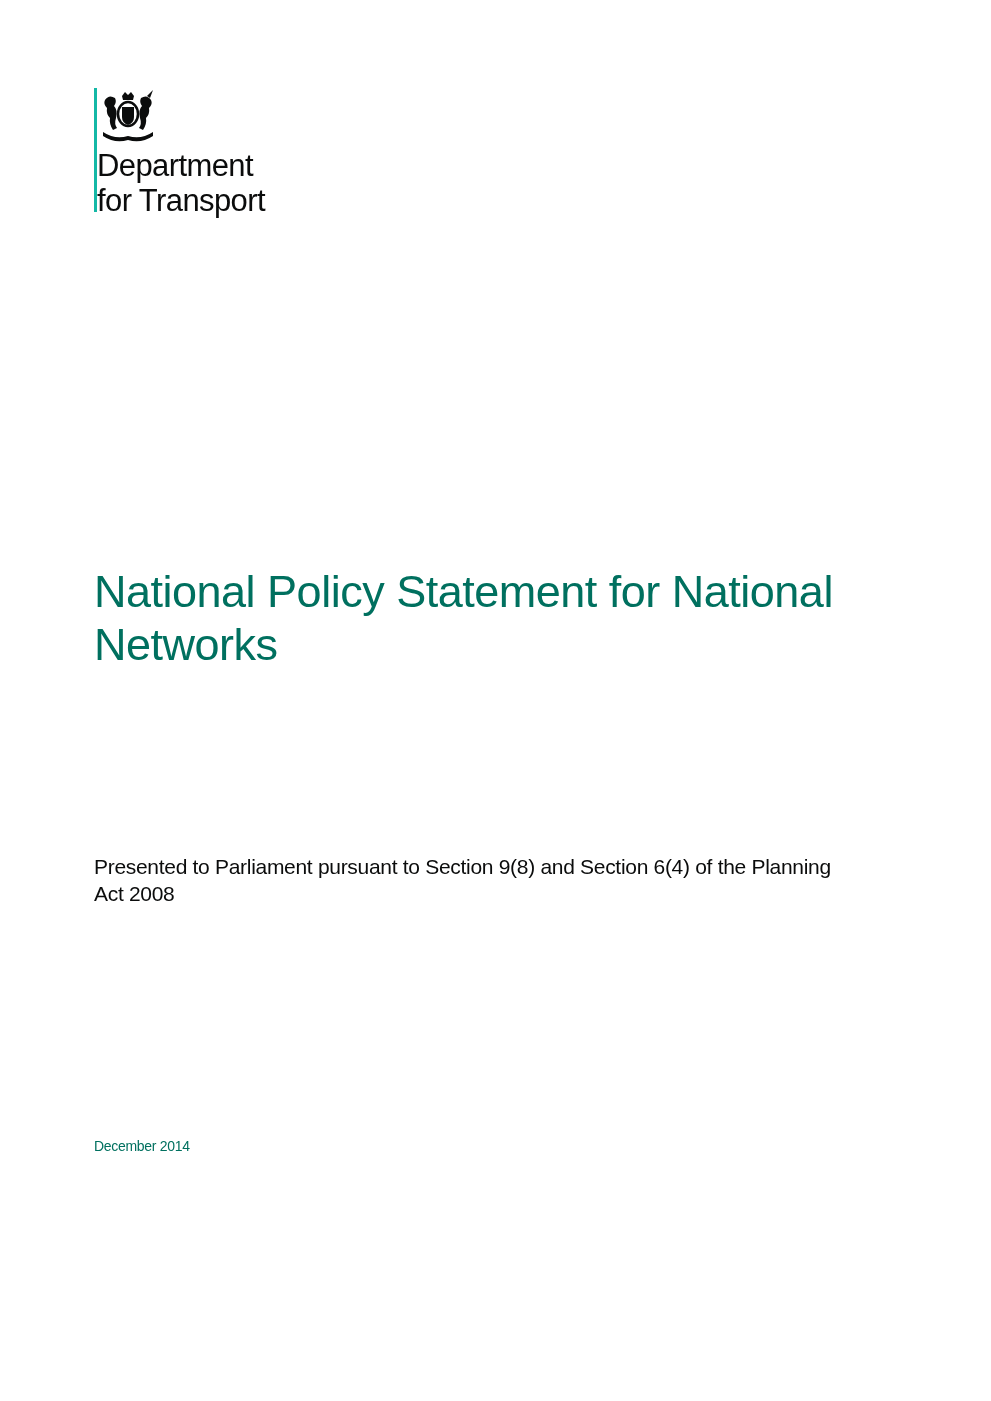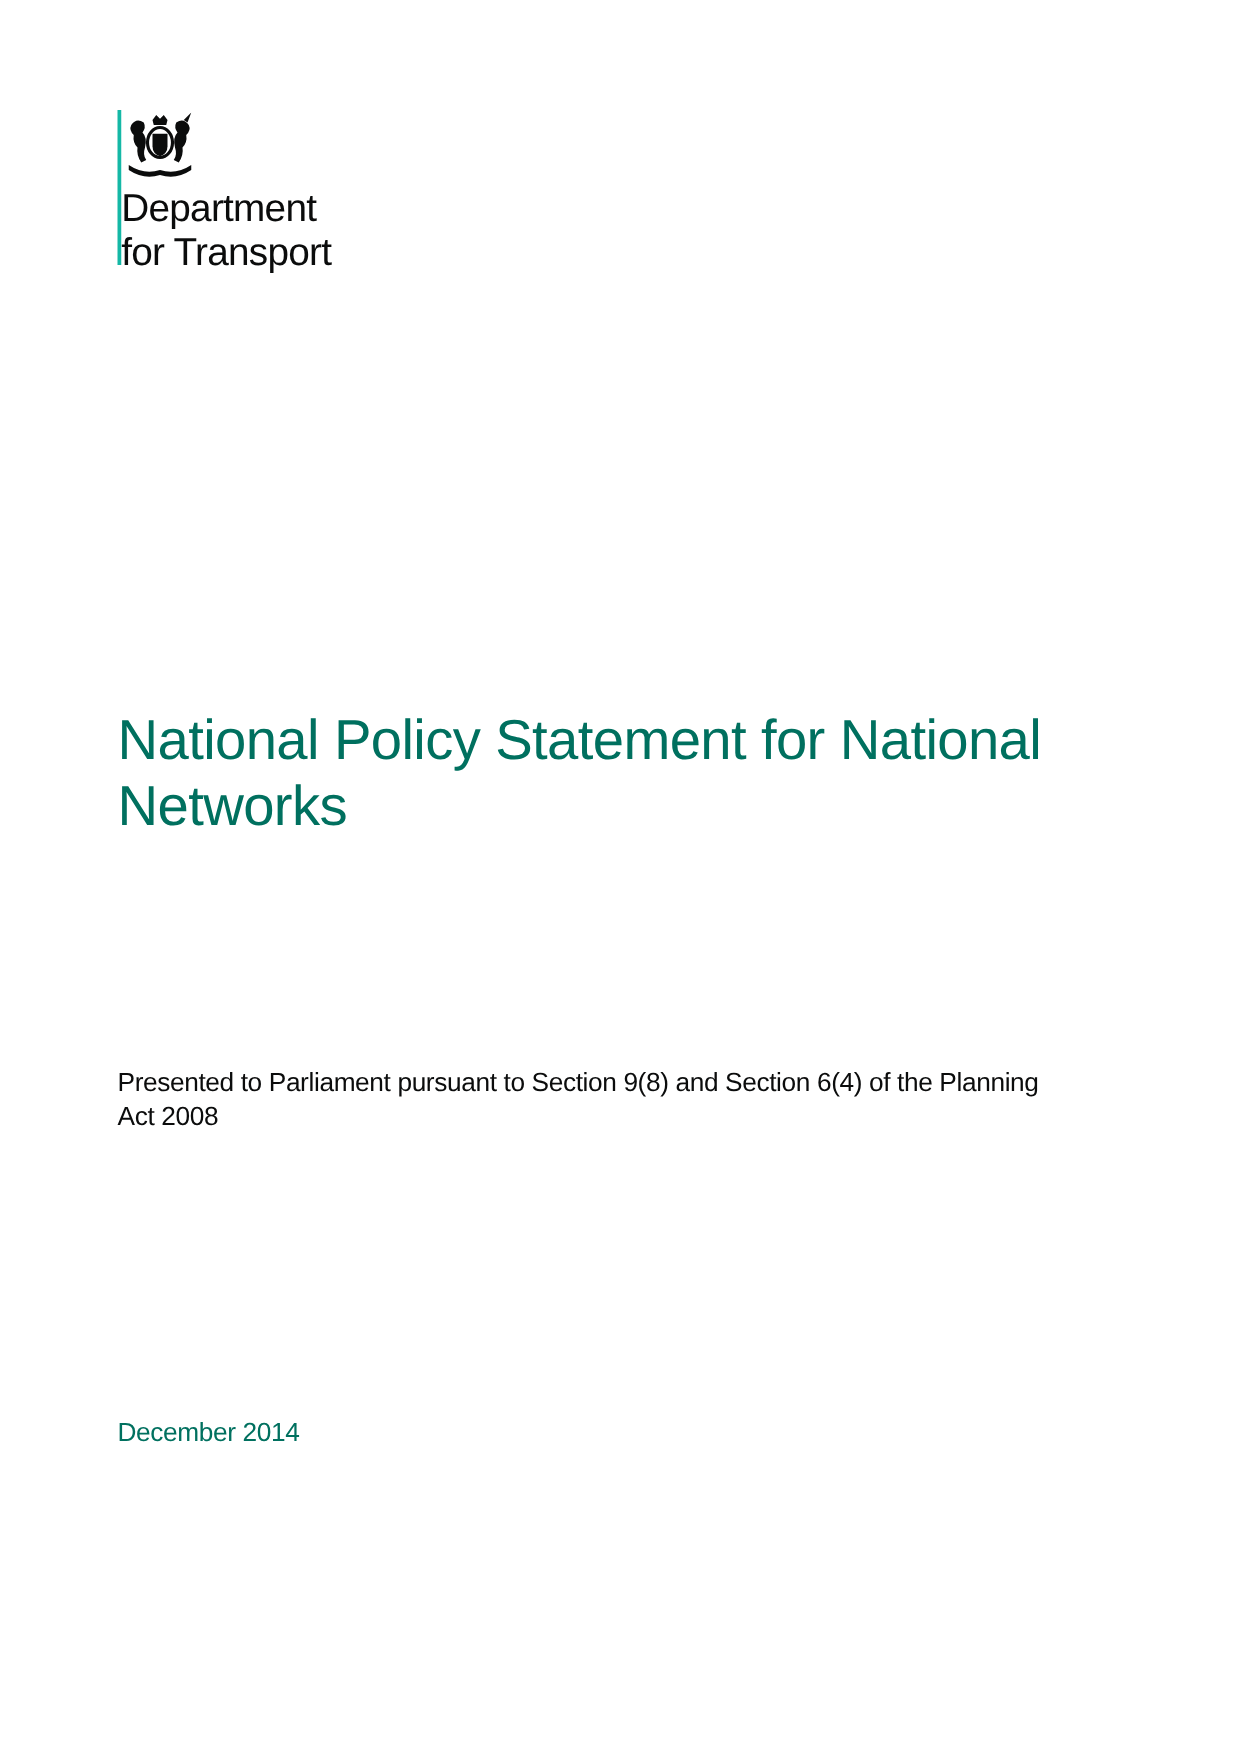--- a/index.html
+++ b/index.html
@@ -2,21 +2,21 @@
 <html><head>
   <meta charset="utf-8">
   <style>
     html, body { margin: 0; padding: 0; background: #ffffff; }
     body { width: 991px; height: 1401px; position: relative; overflow: hidden; font-family: "Liberation Sans", sans-serif; }
     .logo { position: absolute; left: 94px; top: 88px; height: 124px; border-left: 3px solid #14b8a6; }
     .crest { width: 62px; height: 52px; margin-left: 0px; margin-top: 2px; }
     .logo-text { font-size: 31px; line-height: 35px; color: #0b0c0c; letter-spacing: -0.6px; margin-top: 2px; }
     .title { position: absolute; left: 94px; top: 545px; width: 820px; font-size: 45px; line-height: 53px; color: #00705f; letter-spacing: -0.5px; margin-top: 20px; }
     .subtitle { position: absolute; left: 94px; top: 853px; width: 760px; font-size: 21px; line-height: 27px; color: #0b0c0c; letter-spacing: -0.3px; }
-    .date { position: absolute; left: 94px; top: 1133px; font-size: 21px; line-height: 27px; color: #00705f; letter-spacing: -0.3px; }
+    .date { position: absolute; left: 94px; top: 1133px; font-size: 14px; line-height: 27px; color: #00705f; letter-spacing: -0.3px; }
   </style>
 </head>
 <body>
 
 <div class="logo">
   <svg class="crest" viewBox="0 0 62 52">
     <g fill="#0b0c0c">
 
       <path d="M25 6 L28 2 L31 5 L34 2 L37 6 L36 10 L26 10 Z"></path>
 

